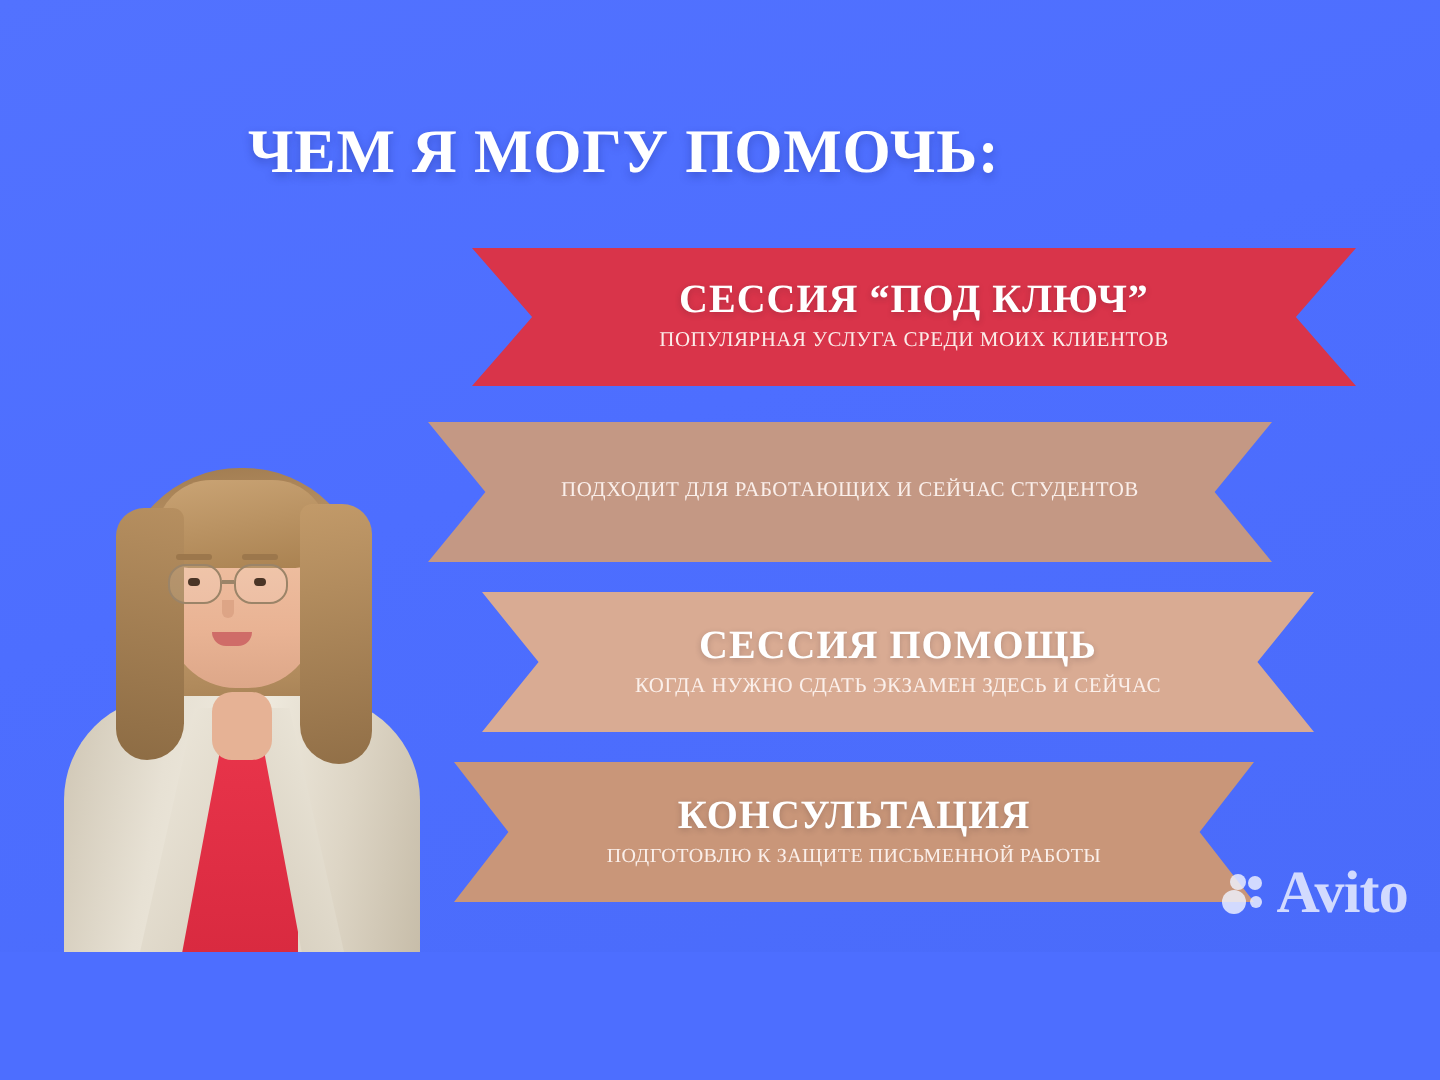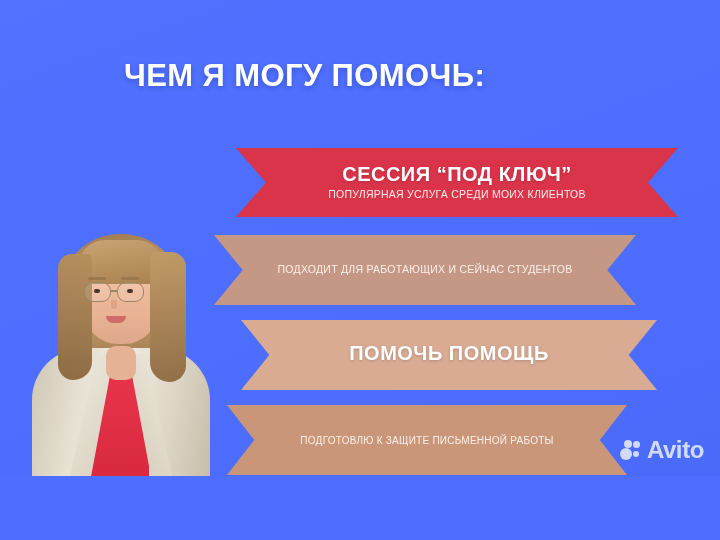--- a/index.html
+++ b/index.html
@@ -8,20 +8,21 @@
     font-family:"Liberation Sans", sans-serif;
     background:#4d6eff;
     overflow:hidden;
     position:relative;
   }
   #stage {
     position:absolute; inset:0;
     width:720px; height:476px;
     background:linear-gradient(160deg,#5272ff 0%,#4d6eff 45%,#4a6bfa 100%);
     overflow:hidden;
+    font-family:Liberation Serif, serif;
   }
 
   
   #title {
     position:absolute;
     left:124px; top:58px;
     font-size:31px;
     font-weight:bold;
     letter-spacing:0.4px;
     color:#ffffff;
@@ -31,21 +32,20 @@
 
   
   .ribbon {
     position:absolute;
     display:flex;
     flex-direction:column;
     align-items:center;
     justify-content:center;
     clip-path:polygon(0% 0%, 100% 0%, 93.2% 50%, 100% 100%, 0% 100%, 6.8% 50%);
     filter:drop-shadow(0 3px 6px rgba(25,35,115,0.26));
-    margin-top:24px;
   }
   .ribbon .r-title {
     color:#ffffff;
     font-weight:bold;
     letter-spacing:0.5px;
     line-height:1.04;
     white-space:nowrap;
     text-shadow:0 1px 3px rgba(40,30,40,0.22);
   }
   .ribbon .r-sub {
@@ -156,45 +156,47 @@
     display:flex; align-items:center; gap:5px;
     opacity:0.82;
   }
   #avito-marks { position:relative; width:22px; height:22px; }
   .av-dot { position:absolute; border-radius:50%; background:#f0f3ff; }
   #av-dot-0 { left:0px;   top:9px;  width:12px; height:12px; }
   #av-dot-1 { left:4px;   top:1px;  width:8px;  height:8px;  }
   #av-dot-2 { left:13px;  top:1.5px;width:7px;  height:7px;  }
   #av-dot-3 { left:13.5px;top:12px; width:6px;  height:6px;  }
   #avito-word {
-    font-size:24px; font-weight:bold; color:#f0f3ff;
+    font-size:30px; font-weight:bold; color:#f0f3ff;
     letter-spacing:-0.4px; line-height:1;
   }
 </style>
 </head>
 <body>
 
 <div id="stage">
 
   <div id="title">ЧЕМ Я МОГУ ПОМОЧЬ:</div>
 
   <div class="ribbon" id="ribbon-0">
     <div class="r-title">СЕССИЯ “ПОД КЛЮЧ”</div>
     <div class="r-sub">ПОПУЛЯРНАЯ УСЛУГА СРЕДИ МОИХ КЛИЕНТОВ</div>
   </div>
 
   <div class="ribbon" id="ribbon-1">
     <div class="r-sub">ПОДХОДИТ ДЛЯ РАБОТАЮЩИХ И СЕЙЧАС СТУДЕНТОВ</div>
   </div>
 
   <div class="ribbon" id="ribbon-2">
-    <div class="r-title">ПОМОЧЬ ПОМОЩЬ</div>
+    <div class="r-title">СЕССИЯ ПОМОЩЬ</div>
+    <div class="r-sub">КОГДА НУЖНО СДАТЬ ЭКЗАМЕН ЗДЕСЬ И СЕЙЧАС</div>
   </div>
 
   <div class="ribbon" id="ribbon-3">
+    <div class="r-title">КОНСУЛЬТАЦИЯ</div>
     <div class="r-sub">ПОДГОТОВЛЮ К ЗАЩИТЕ ПИСЬМЕННОЙ РАБОТЫ</div>
   </div>
 
   <div id="person">
     <div id="p-hair-back"></div>
     <div id="p-blazer"></div>
     <div id="p-shirt"></div>
     <div id="p-lapel-l"></div>
     <div id="p-lapel-r"></div>
     <div id="p-neck"></div>

